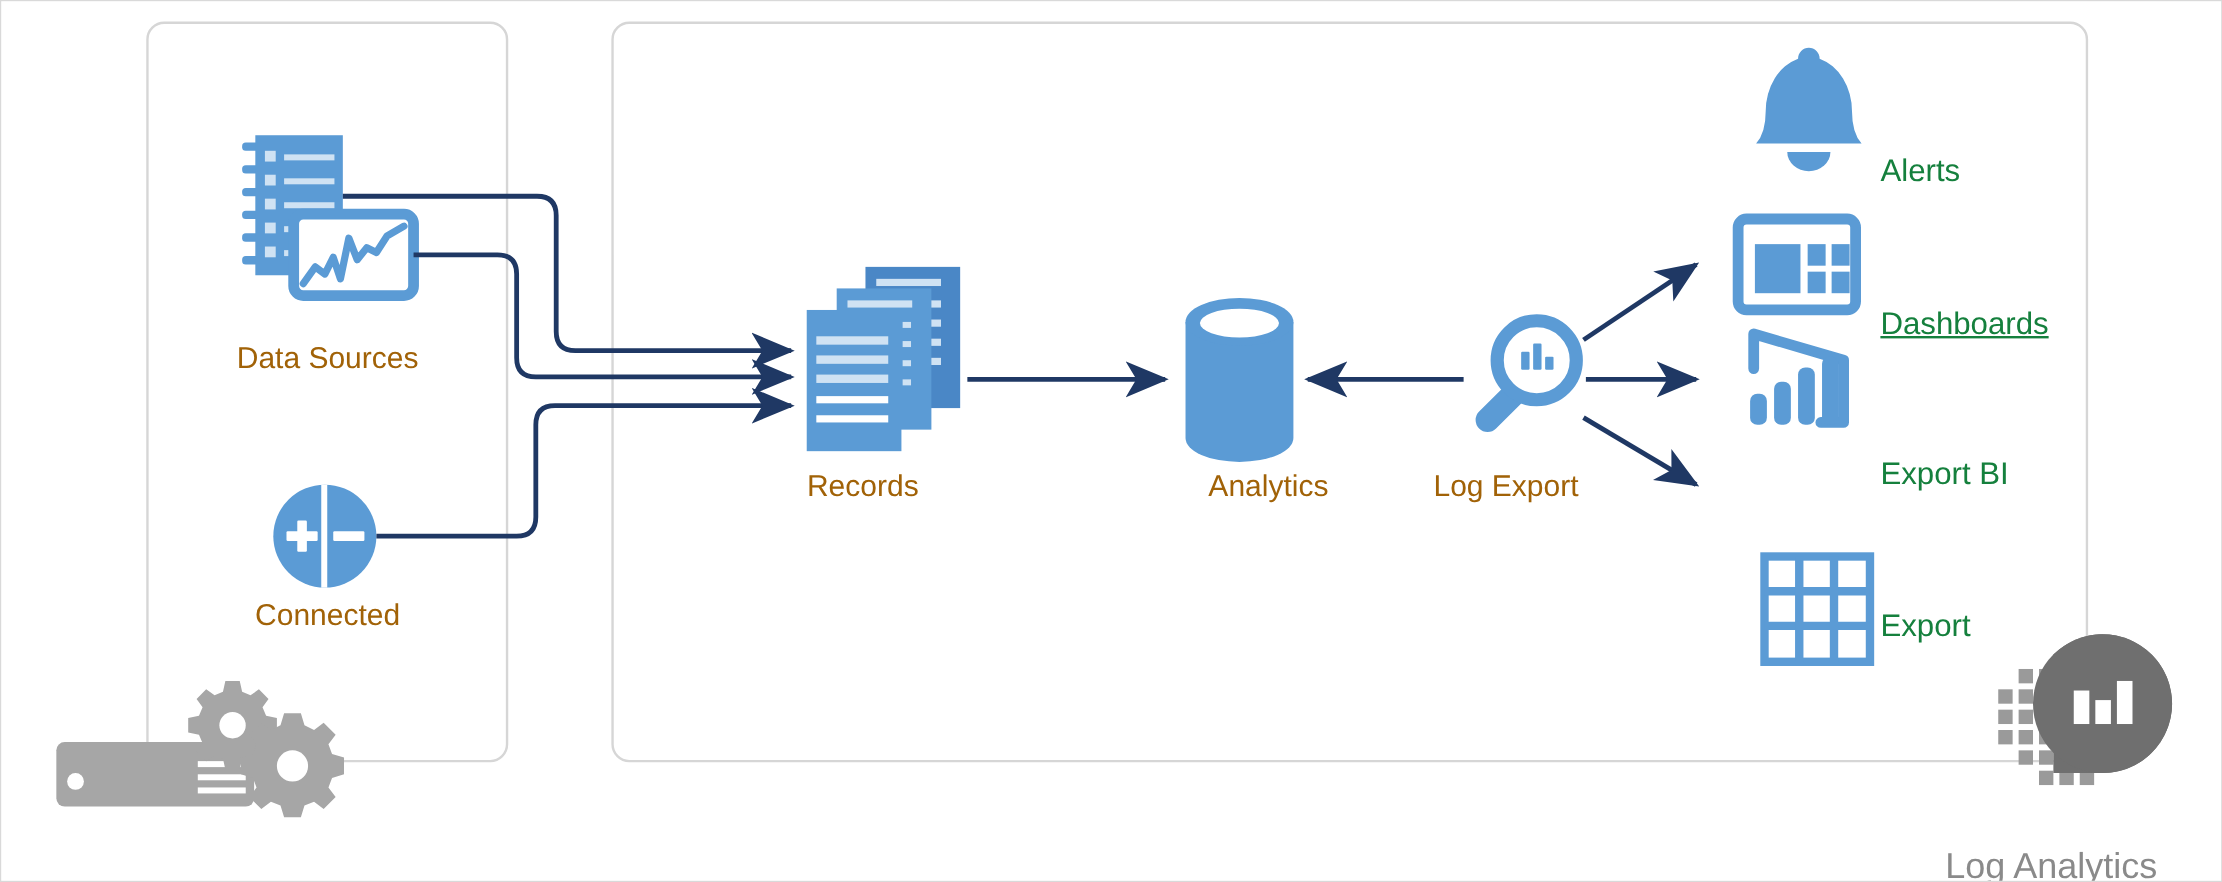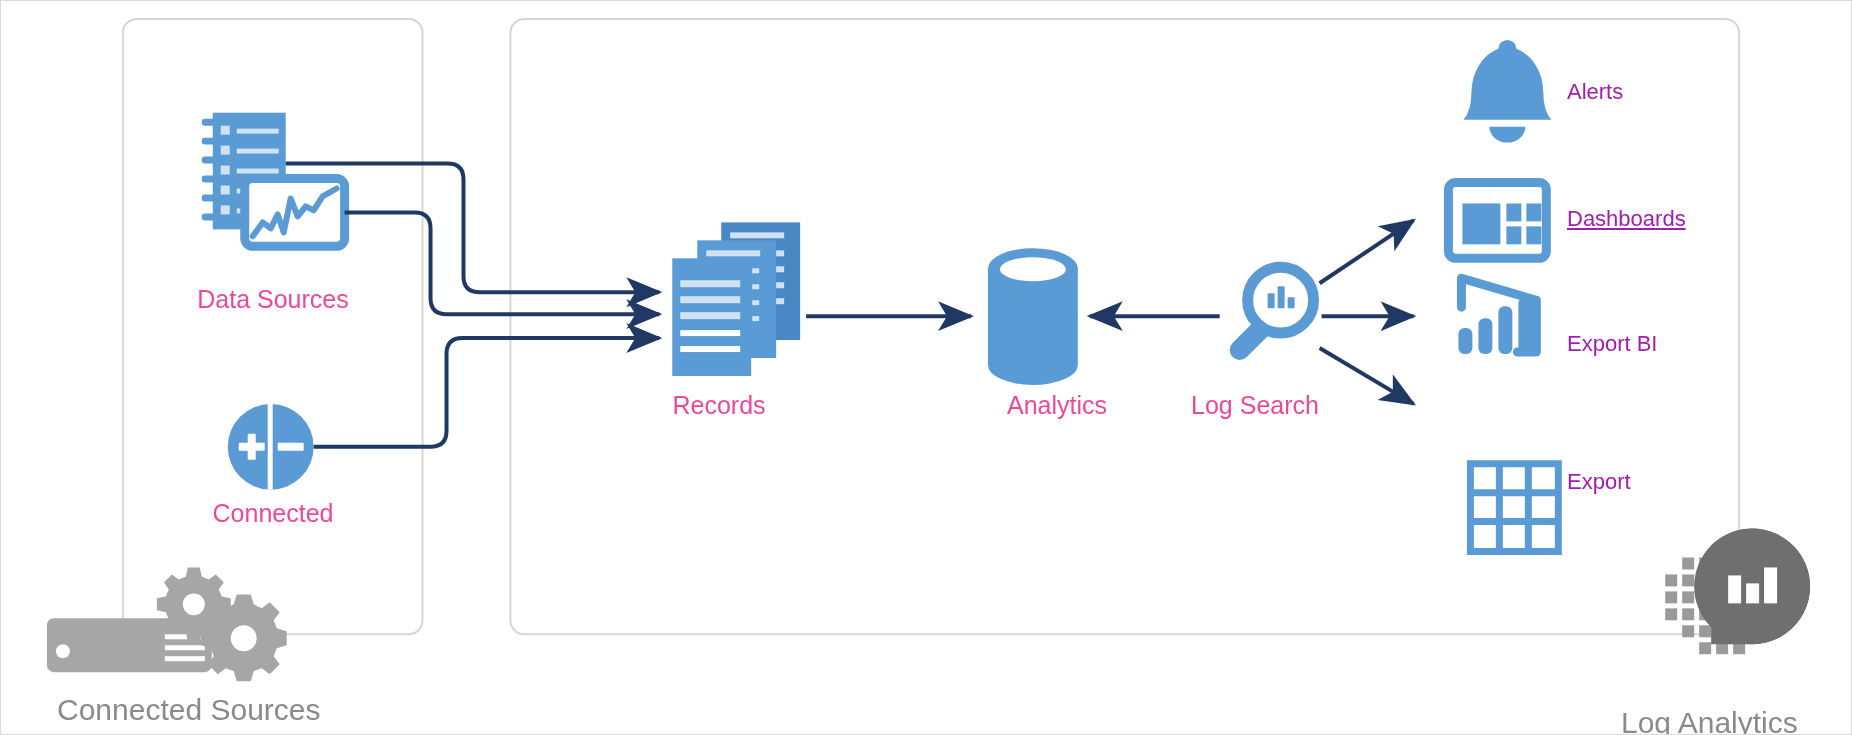--- a/index.html
+++ b/index.html
@@ -20,37 +20,38 @@
     overflow: hidden;
   }
   #scene {
     position: absolute;
     inset: 0;
     width: 100%;
     height: 100%;
   }
   .lbl {
     position: absolute;
-    color: #ec4899;
+    color: #a16207;
     font-size: 25px;
     font-family: "Liberation Sans", sans-serif;
     white-space: nowrap;
     line-height: 1;
   }
   .lbl-center {
     transform: translateX(-50%);
     text-align: center;
   }
   .lbl-big {
     font-size: 30px;
     color: #8a8a8a;
   }
   .lbl-right-icon {
-    font-size: 22px;
-    color: #a21caf;
+    font-size: 26px;
+    color: #15803d;
+    margin-top: 48px;
   }
 </style>
 </head>
 <body>
 
 <div id="diagram-root">
 
   <svg id="scene" viewBox="0 0 1852 735" preserveAspectRatio="none">
 
     <defs>
@@ -279,27 +280,26 @@
   </svg>
 
   <div class="lbl lbl-center" style="left:272px; top:286px;">Data Sources</div>
 
   <div class="lbl lbl-center" style="left:272px; top:500px;">Connected</div>
 
   <div class="lbl lbl-center" style="left:718px; top:392px;">Records</div>
 
   <div class="lbl lbl-center" style="left:1056px; top:392px;">Analytics</div>
 
-  <div class="lbl lbl-center" style="left:1254px; top:392px;">Log Search</div>
+  <div class="lbl lbl-center" style="left:1254px; top:392px;">Log Export</div>
 
   <div class="lbl lbl-right-icon" style="left:1566px; top:80px;">Alerts</div>
 
   <div class="lbl lbl-right-icon" style="left:1566px; top:207px;text-decoration:underline;">Dashboards</div>
 
   <div class="lbl lbl-right-icon" style="left:1566px; top:332px;">Export BI</div>
 
-  <div class="lbl lbl-right-icon" style="left:1566px; top:470px;">Export</div>
-
-  <div class="lbl lbl-big" style="left:56px; top:694px;">Connected Sources</div>
+  <div class="lbl lbl-right-icon" style="left:1566px; top:459px;">Export</div>
+
 
   <div class="lbl lbl-big" style="left:1620px; top:680px;margin-top:27px;">Log Analytics</div>
 
 </div>
 
 </body></html>

